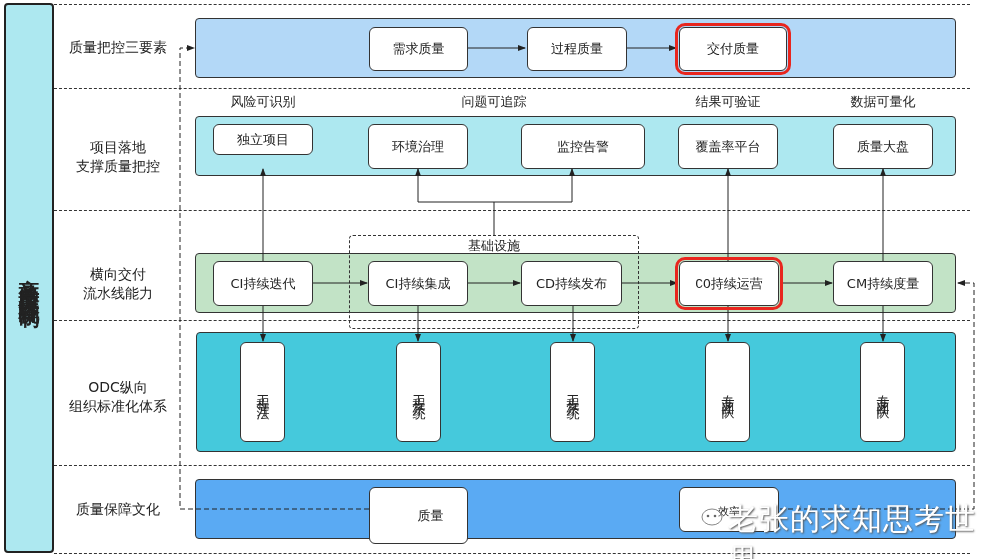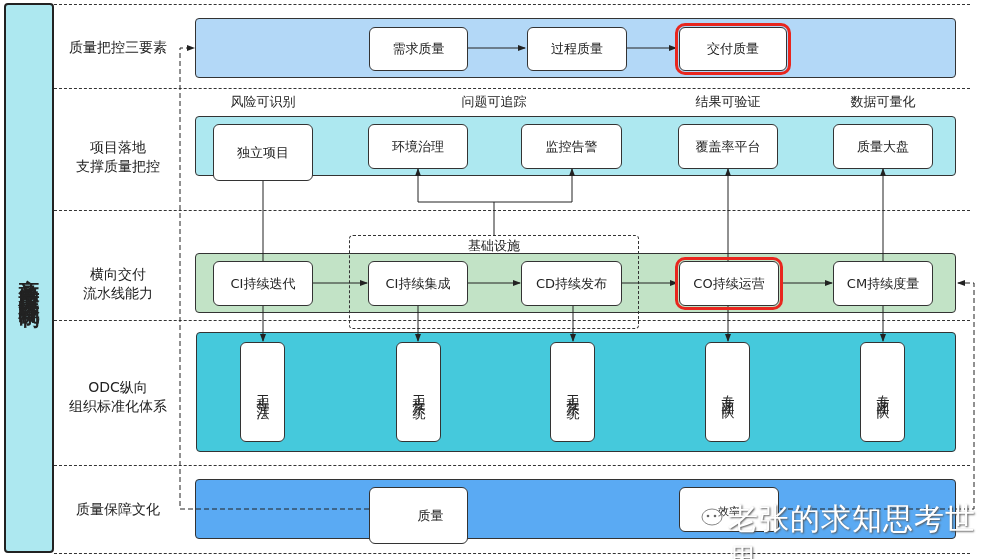--- a/index.html
+++ b/index.html
@@ -101,46 +101,46 @@
   </div>
 <div class="abs node hl" style="left:679px; top:27px; width:108px; height:44px;">
     <span>交付质量</span>
   </div>
 
 <div class="abs cap" style="left:213px; top:93px; width:100px;">风险可识别</div>
 <div class="abs cap" style="left:444px; top:93px; width:100px;">问题可追踪</div>
 <div class="abs cap" style="left:678px; top:93px; width:100px;">结果可验证</div>
 <div class="abs cap" style="left:833px; top:93px; width:100px;">数据可量化</div>
 
-<div class="abs node" style="left:213px; top:124px; width:100px; height:57px;justify-content:center;">
+<div class="abs node" style="left:213px; top:124px; width:100px; height:31px;justify-content:center;">
     <span>独立项目</span>
   </div>
 <div class="abs node" style="left:368px; top:124px; width:100px; height:45px;">
     <span>环境治理</span>
   </div>
-<div class="abs node" style="left:521px; top:124px; width:101px; height:45px;border-radius:6px;">
+<div class="abs node" style="left:521px; top:124px; width:124px; height:45px;border-radius:6px;">
     <span>监控告警</span>
   </div>
 <div class="abs node" style="left:678px; top:124px; width:100px; height:45px;">
     <span>覆盖率平台</span>
   </div>
 <div class="abs node" style="left:833px; top:124px; width:100px; height:45px;">
     <span>质量大盘</span>
   </div>
 
 <div class="abs node" style="left:213px; top:261px; width:100px; height:45px;">
     <span>CI持续迭代</span>
   </div>
 <div class="abs node" style="left:368px; top:261px; width:100px; height:45px;">
     <span>CI持续集成</span>
   </div>
 <div class="abs node" style="left:521px; top:261px; width:101px; height:45px;">
     <span>CD持续发布</span>
   </div>
-<div class="abs node hl" style="left:679px; top:261px; width:100px; height:45px;">
+<div class="abs node hl" style="left:679px; top:261px; width:100px; height:45px;font-family:Liberation Mono, monospace;">
     <span>CO持续运营</span>
   </div>
 <div class="abs node" style="left:833px; top:261px; width:100px; height:45px;">
     <span>CM持续度量</span>
   </div>
 
 <div class="abs vnode" style="left:240px; top:342px; width:45px; height:100px;">
     <span>工程方法</span>
   </div>
 <div class="abs vnode" style="left:396px; top:342px; width:45px; height:100px;">

